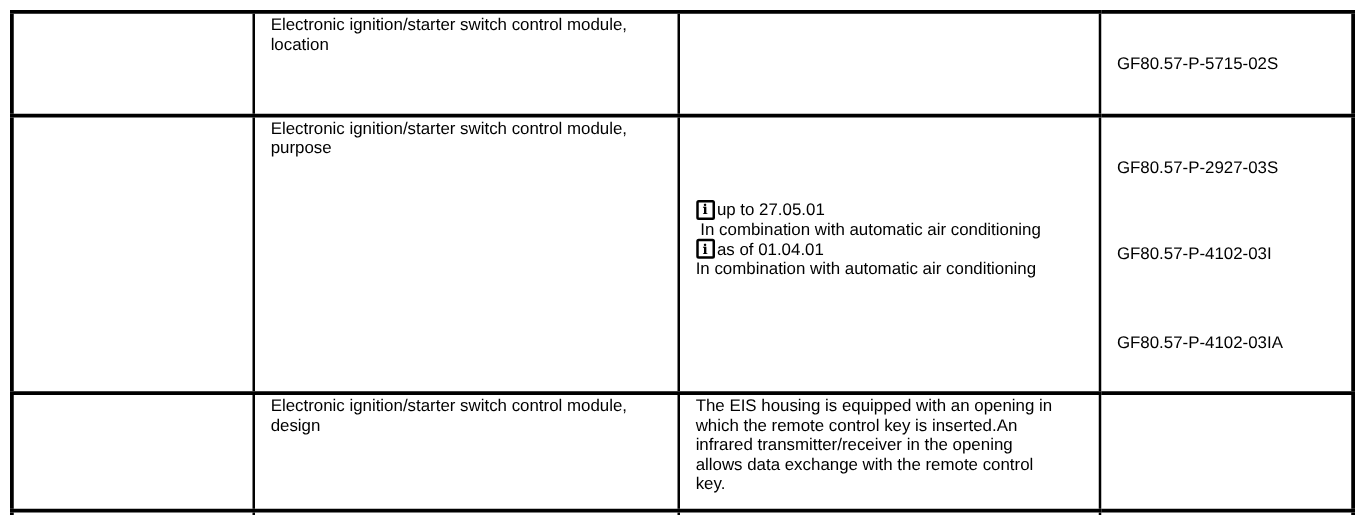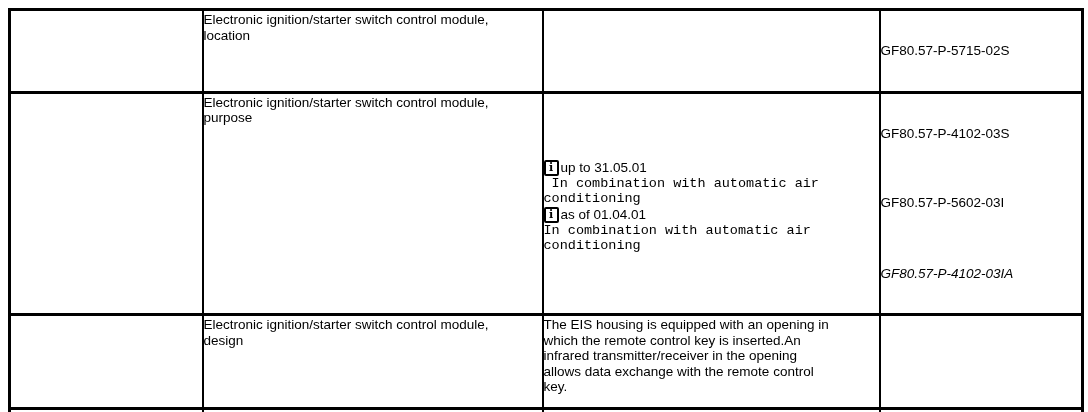--- a/index.html
+++ b/index.html
@@ -19,21 +19,21 @@
     border-collapse: collapse;
     table-layout: fixed;
     border: 3px solid #000;
   }
   td {
     border-left: 2px solid #000;
     border-right: 2px solid #000;
     border-top: 3px solid #000;
     border-bottom: 3px solid #000;
     vertical-align: top;
-    padding: 1px 0;
+    padding: 1px 13px;
     font-size: 13.5px;
     line-height: 15.5px;
     overflow: hidden;
     white-space: pre-wrap;
     word-wrap: break-word;
   }
   .bold { font-weight: bold; }
   .info-block { margin-top: 34px; white-space: normal; }
   .info-line {
     display: flex;
@@ -48,24 +48,24 @@
     width: 11px;
     height: 12px;
     border: 2px solid #000;
     border-radius: 2px;
     font-family: "DejaVu Serif", serif;
     font-weight: bold;
     font-size: 11px;
     line-height: 11px;
     flex: 0 0 auto;
   }
-  .info-text { white-space: pre-wrap; font-family: Liberation Mono, monospace; }
+  .info-text { white-space: pre-wrap; }
   .code { white-space: nowrap; }
   .code-gap-1 { margin-top: 23px; }
-  .code-gap-2 { margin-top: 24px; font-style: italic; }
+  .code-gap-2 { margin-top: 24px; }
 </style>
 </head>
 <body>
 
 <table class="doc-table">
   <colgroup>
     <col style="width:193px">
     <col style="width:340px">
     <col style="width:337px">
     <col style="width:203px">
@@ -82,32 +82,32 @@
     </td>
   </tr>
 
   <tr style="height:124px">
     <td></td>
     <td>Electronic ignition/starter switch control module,
 purpose</td>
     <td>
       <div class="info-block">
         <div class="info-line">
-          <span class="info-icon">i</span><span>up to 31.05.01</span>
+          <span class="info-icon">i</span><span>up to 27.05.01</span>
         </div>
         <div class="info-text"> In combination with automatic air conditioning</div>
         <div class="info-line">
           <span class="info-icon">i</span><span>as of 01.04.01</span>
         </div>
         <div class="info-text">In combination with automatic air conditioning</div>
       </div>
     </td>
     <td>
-      <div class="code">GF80.57-P-4102-03S</div>
-      <div class="code code-gap-1">GF80.57-P-5602-03I</div>
+      <div class="code">GF80.57-P-2927-03S</div>
+      <div class="code code-gap-1">GF80.57-P-4102-03I</div>
       <div class="code code-gap-2">GF80.57-P-4102-03IA</div>
     </td>
   </tr>
 
   <tr style="height:94px">
     <td></td>
     <td>Electronic ignition/starter switch control module,
 design</td>
     <td>The EIS housing is equipped with an opening in
 which the remote control key is inserted.An

